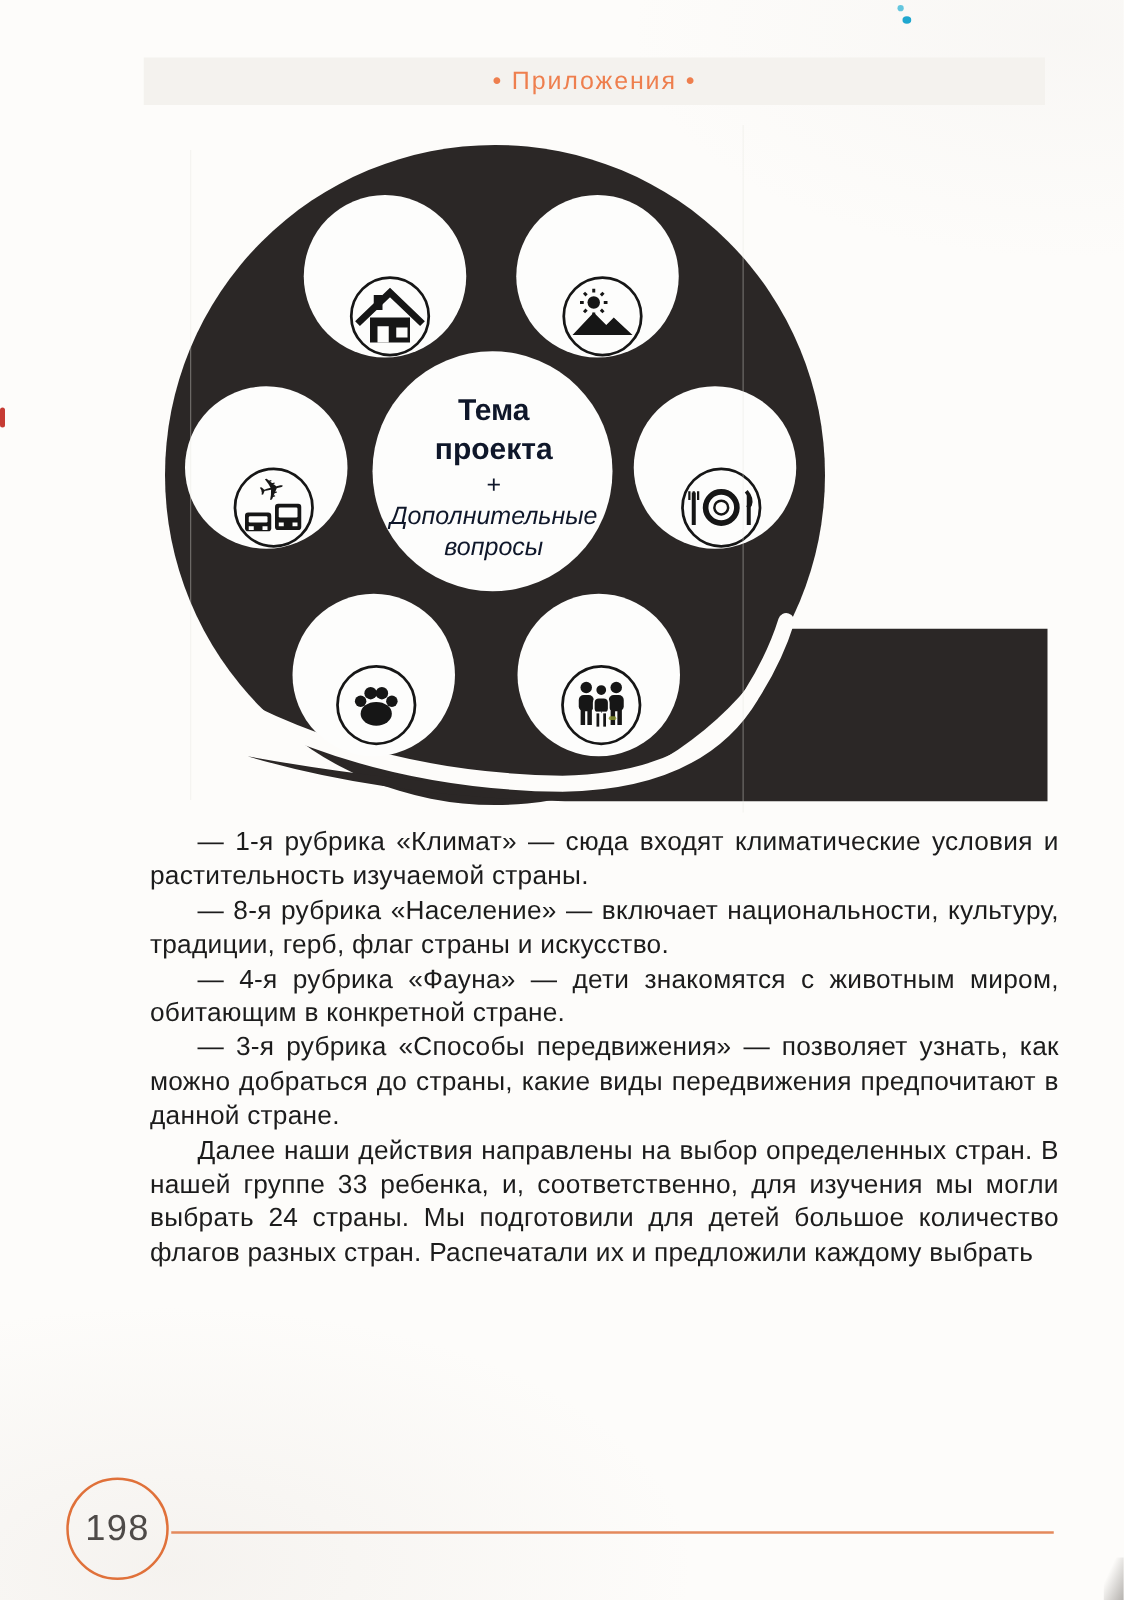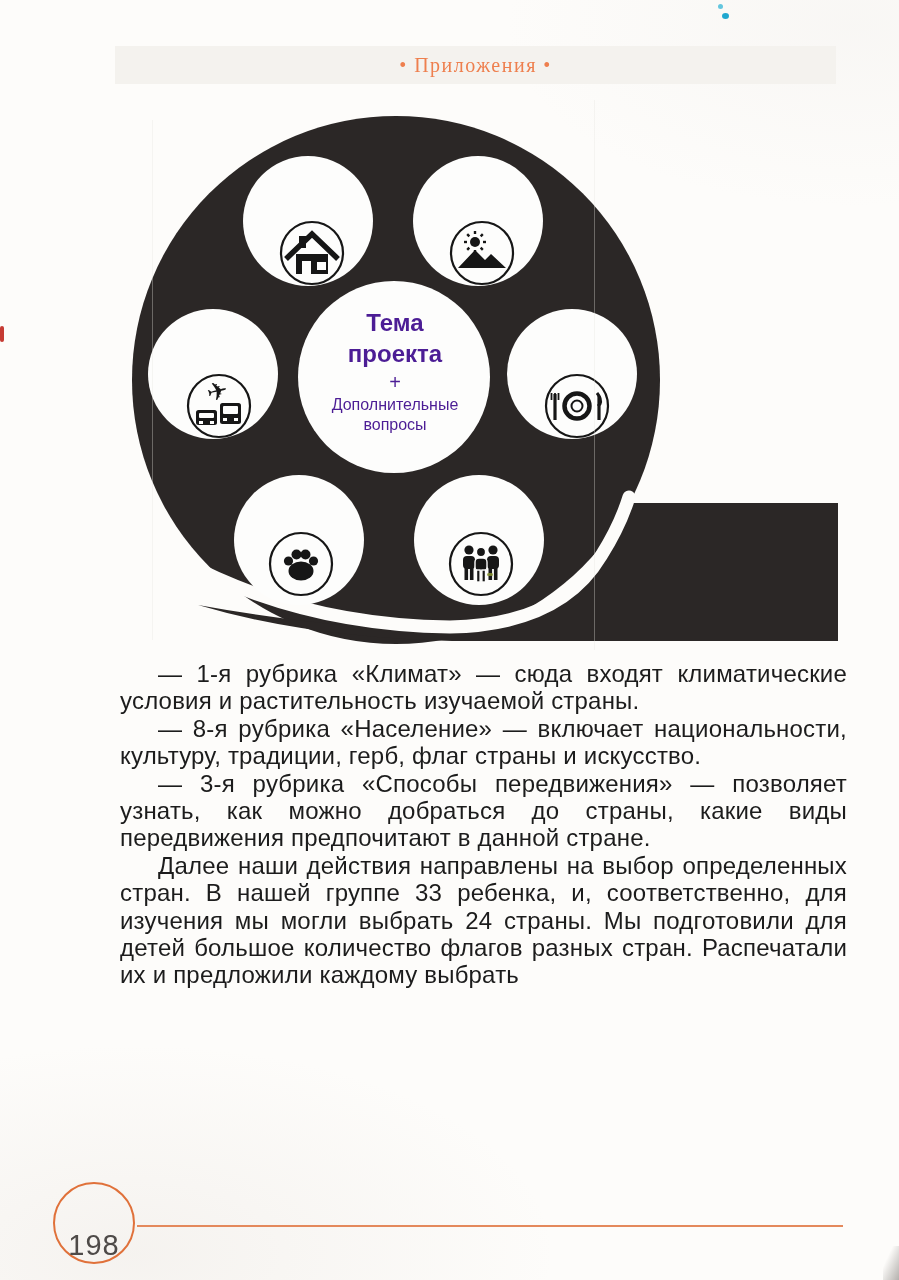--- a/index.html
+++ b/index.html
@@ -13,49 +13,49 @@
   .page-tint{
     position:absolute;inset:0;pointer-events:none;
     background:
       radial-gradient(ellipse 600px 300px at 15% 98%, rgba(210,200,190,.18), transparent 70%),
       radial-gradient(ellipse 500px 260px at 95% 2%, rgba(215,210,205,.12), transparent 70%);
   }
 
   .header-band{
     position:absolute;left:115px;top:46px;width:721px;height:38px;
     background:#f4f2ee;
-    display:flex;align-items:center;justify-content:center;font-family:Liberation Serif, serif;
+    display:flex;align-items:center;justify-content:center;
   }
   .header-title{
     font-size:20px;letter-spacing:1.5px;color:#ee7f4e;
   }
 
   .diagram{position:absolute;left:0;top:90px;width:899px;height:575px;}
   .diagram svg{position:absolute;left:0;top:0;}
 
   .center-label{
-    position:absolute;left:300px;top:186px;width:190px;height:190px;
+    position:absolute;left:300px;top:197px;width:190px;height:190px;
     display:flex;flex-direction:column;align-items:center;justify-content:center;
-    text-align:center;color:#4c1d95;
+    text-align:center;color:#0f172a;
   }
   .center-title{font-size:24px;font-weight:bold;line-height:1.3;width:120px;}
   .center-plus{font-size:20px;line-height:1.2;margin:1px 0;}
-  .center-subtitle{font-size:16px;line-height:1.25;width:180px;}
+  .center-subtitle{font-size:20px;line-height:1.25;width:180px;font-style:italic;}
 
   .body-text{
     position:absolute;left:120px;top:660px;width:727px;
-    font-size:24px;line-height:27.4px;letter-spacing:.2px;
+    font-size:21px;line-height:27.4px;letter-spacing:.2px;
     text-align:justify;color:#1c1c1c;
   }
   .body-text p{margin:0;text-indent:38px;}
 
   .page-number-circle{
     position:absolute;left:53px;top:1182px;width:82px;height:82px;
     border:2.5px solid #e0713a;border-radius:50%;box-sizing:border-box;
-    display:flex;align-items:flex-end;justify-content:center;
+    display:flex;align-items:center;justify-content:center;
     font-size:29px;color:#4e4a48;letter-spacing:1px;background:transparent;
   }
   .footer-rule{
     position:absolute;left:137px;top:1225px;width:706px;height:2px;
     background:#e4895c;
   }
 
   
   .artifact{position:absolute;border-radius:2px;}
   .a-cyan1{left:718px;top:4px;width:5px;height:5px;background:#3fb9d8;opacity:.8;border-radius:50%;}
@@ -195,20 +195,21 @@
     <div class="center-subtitle">Дополнительные вопросы</div>
   </div>
 </div>
 
 <div class="scan-streak streak1"></div>
 <div class="scan-streak streak2"></div>
 
 <div class="body-text">
   <p>— 1-я рубрика «Климат» — сюда входят климатические условия и растительность изучаемой страны.</p>
   <p>— 8-я рубрика «Население» — включает национальности, культуру, традиции, герб, флаг страны и искусство.</p>
+  <p>— 4-я рубрика «Фауна» — дети знакомятся с животным миром, обитающим в конкретной стране.</p>
   <p>— 3-я рубрика «Способы передвижения» — позволяет узнать, как можно добраться до страны, какие виды передвижения предпочитают в данной стране.</p>
   <p>Далее наши действия направлены на выбор определенных стран. В нашей группе 33 ребенка, и, соответственно, для изучения мы могли выбрать 24 страны. Мы подготовили для детей большое количество флагов разных стран. Распечатали их и предложили каждому выбрать</p>
 </div>
 
 <div class="page-number-circle">
   <span>198</span>
 </div>
 <div class="footer-rule"></div>
 
 <div class="artifact a-cyan1"></div>

